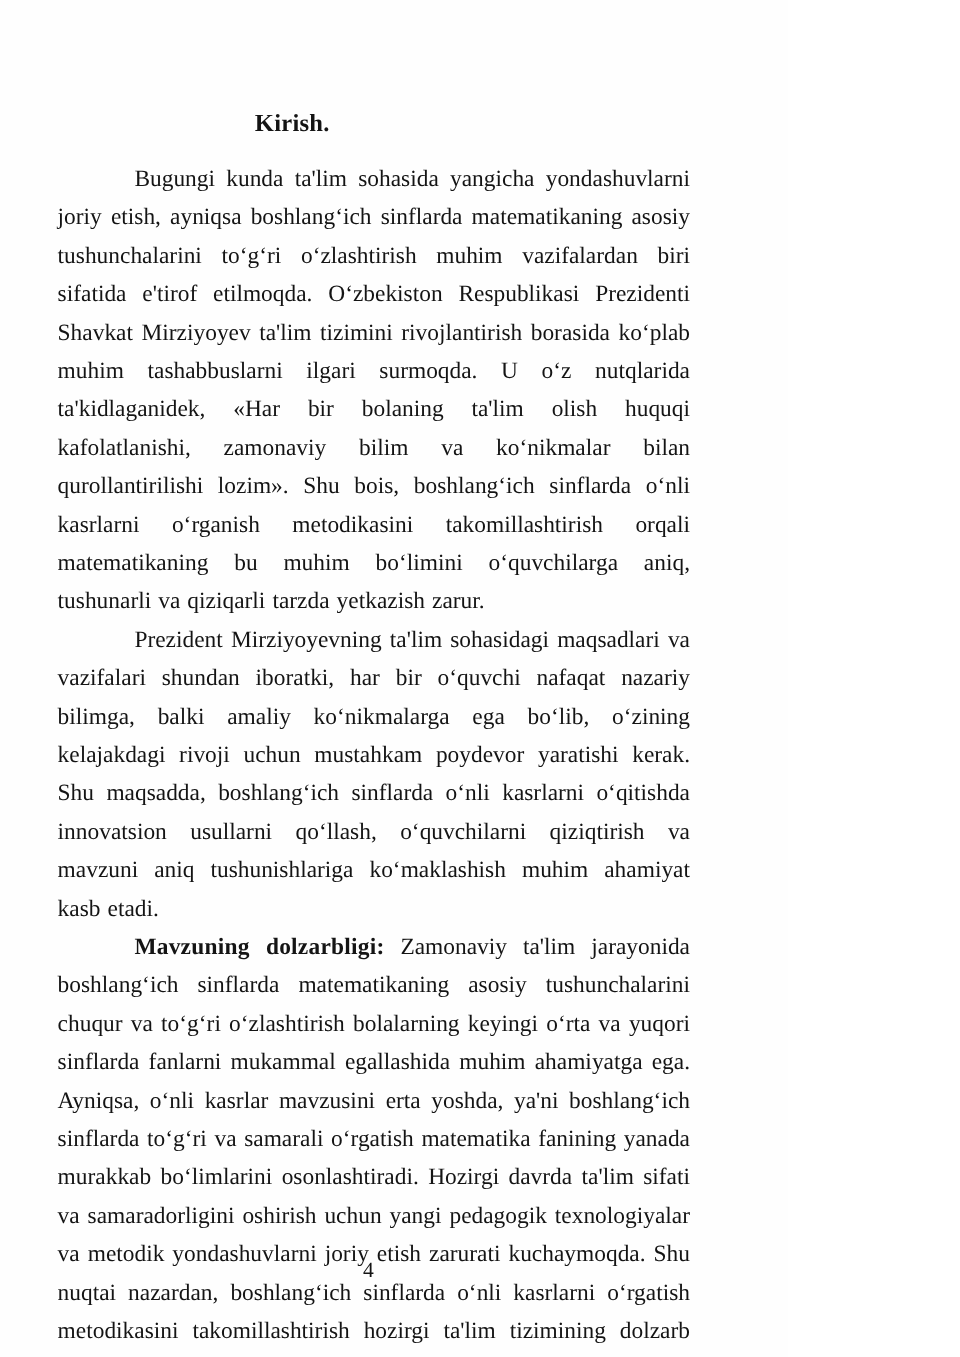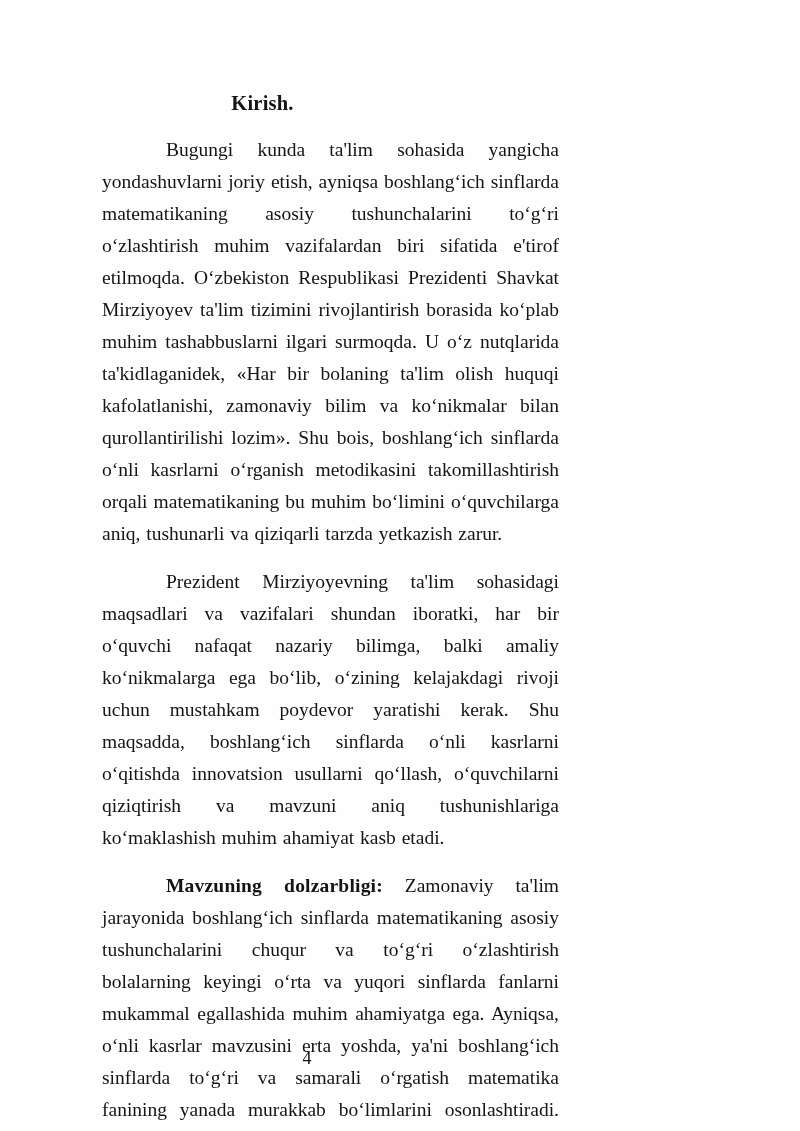--- a/index.html
+++ b/index.html
@@ -15,32 +15,32 @@
     font-family: "Liberation Serif", "DejaVu Serif", serif;
     color: #141414;
   }
   .page {
     position: absolute;
     top: 0; left: 0;
     width: 657px;
     height: 1131px;
     background: #fefefe;
     box-sizing: border-box;
-    padding: 88px 82px 0 86px;
+    padding: 88px 82px 0 48px;
   }
   .doc-title {
     font-size: 20.5px;
     line-height: 30px;
     font-weight: bold;
     text-align: center;
     margin: 0 136px 16px 0; 
     letter-spacing: 0.2px;
   }
   .para {
-    margin: 16px;
+    margin: 0;
     font-size: 19.5px;
     line-height: 32px;
     text-align: justify;
     text-indent: 64px;
     word-spacing: 1px;
     font-family: Liberation Serif, serif;
   }
   .para b {
     letter-spacing: 0.2px;
   }

